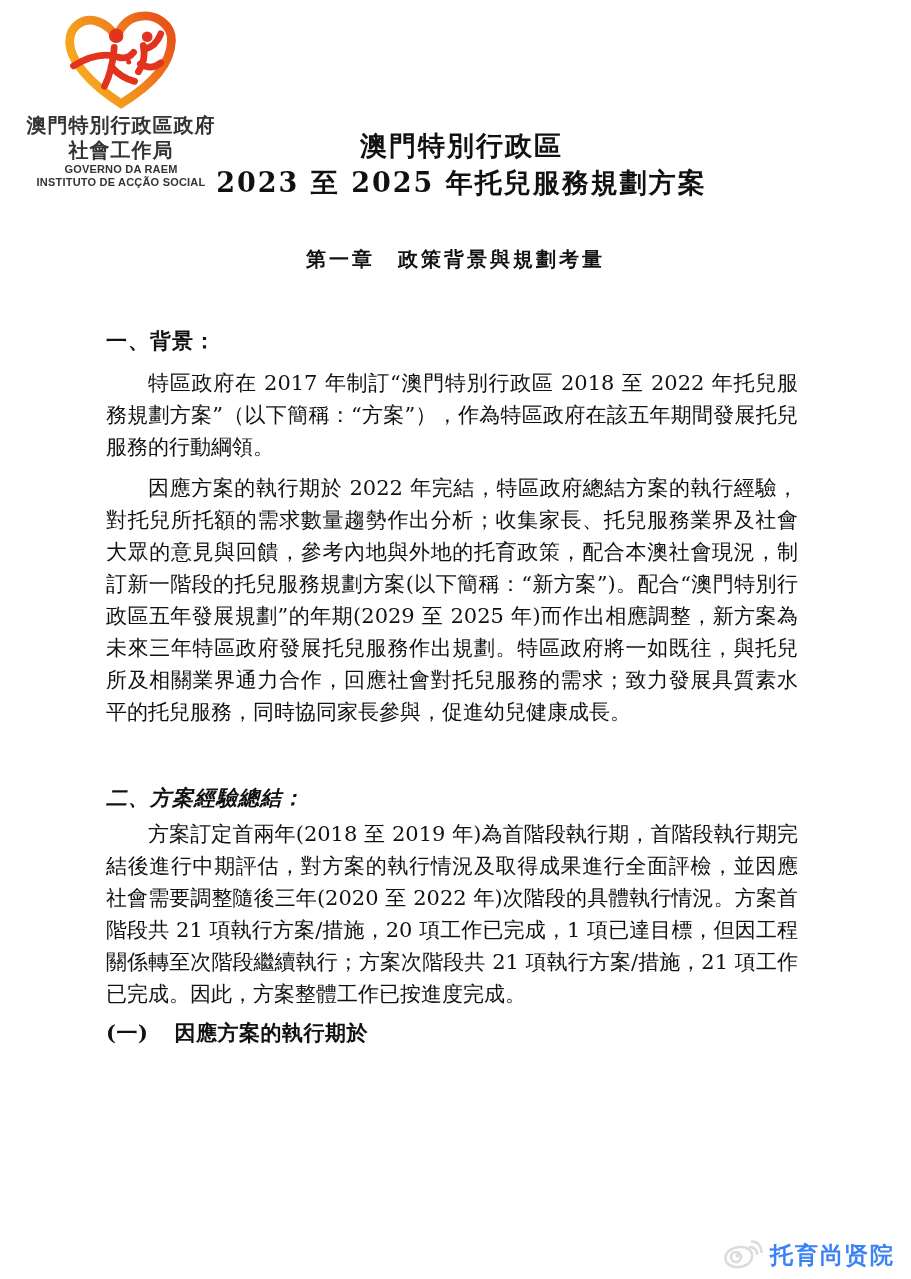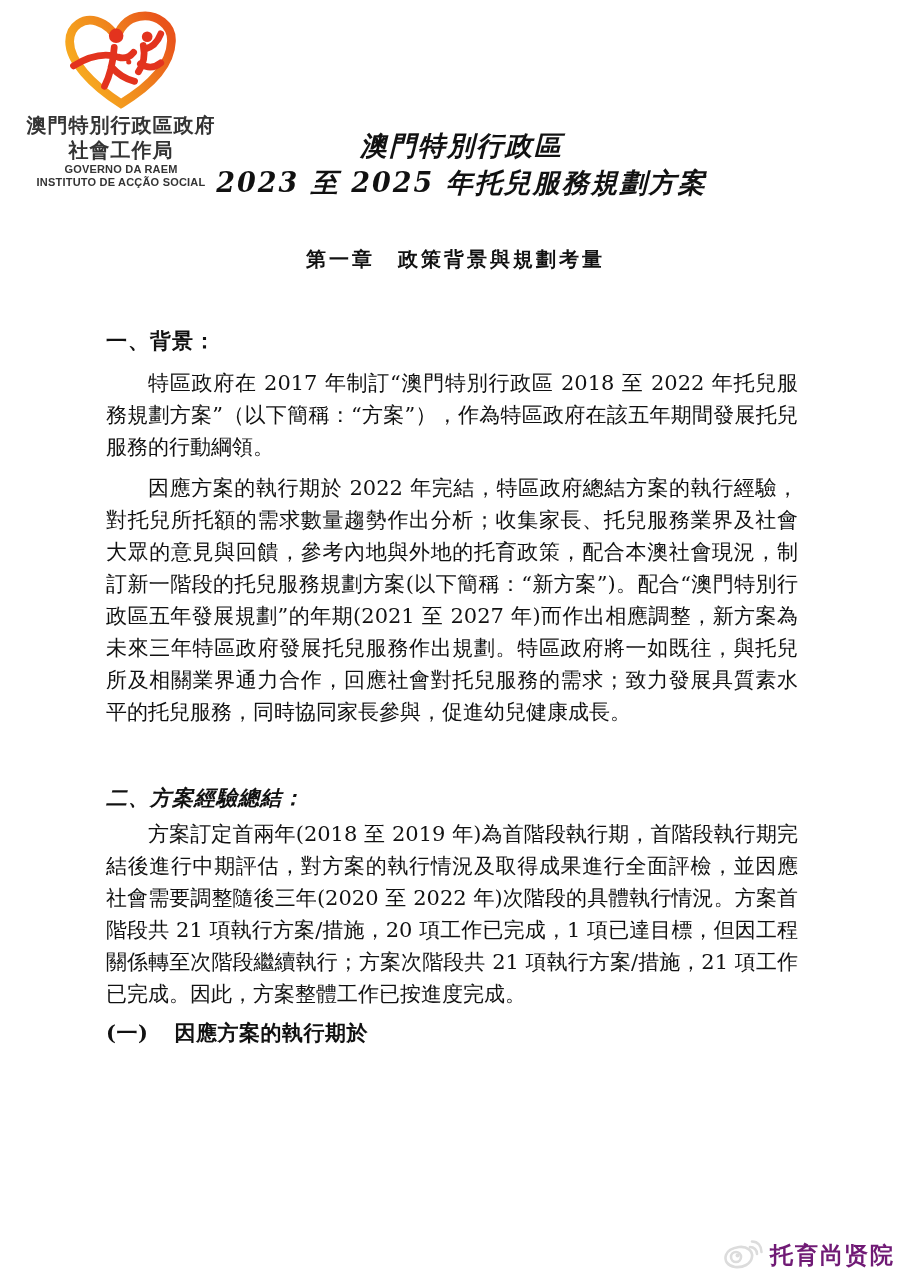--- a/index.html
+++ b/index.html
@@ -20,21 +20,21 @@
     font-family: "Liberation Sans", "DejaVu Sans", sans-serif;
     color: #343434;
   }
   .logo-heart { display: block; margin: 0 auto 1px auto; }
   .org-zh { font-size: 20px; font-weight: 700; line-height: 25px; letter-spacing: 1px; }
   .org-pt { font-size: 11px; font-weight: 700; line-height: 13px; letter-spacing: 0.2px; }
   
   .title-block {
     position: absolute; top: 127px; left: 12px; right: 0;
     text-align: center; font-weight: 700;
-    font-size: 27px; line-height: 37px; letter-spacing: 2px; font-style: italic;
+    font-size: 27px; line-height: 37px; letter-spacing: 2px;
   }
   .chapter-heading {
     position: absolute; top: 246px; left: 0; right: 0;
     text-align: center; font-weight: 700;
     font-size: 20px; letter-spacing: 3px;
   }
   
   .doc-body {
     position: absolute; top: 327px; left: 106px; width: 692px;
     font-size: 21px; line-height: 32px; text-align: justify;
@@ -47,21 +47,21 @@
   .doc-body p { margin: 4px 0 9px 0; text-indent: 2em; }
   .subsec-heading {
     font-size: 21px; font-weight: 700; line-height: 28px;
     margin: 0 0 16px 0; letter-spacing: 0.5px;
   }
   .subsec-label { margin-right: 26px; font-weight: 700; }
   
   .watermark {
     position: absolute; right: 16px; bottom: 8px;
     display: flex; align-items: center; gap: 7px;
-    color: #701a75;
+    color: #3b82f6;
     font-family: "Liberation Sans", "DejaVu Sans", sans-serif;
     font-weight: 700; font-size: 23px; letter-spacing: 2px;
     user-select: none;
   }
 </style>
 </head>
 <body>
 
 <div class="page">
 
@@ -97,21 +97,21 @@
     <div>澳門特別行政區</div>
     <div>2023 至 2025 年托兒服務規劃方案</div>
   </div>
 
   <div class="chapter-heading">第一章　政策背景與規劃考量</div>
 
   <div class="doc-body">
 
     <div class="sec-heading">一、背景：</div>
     <p>特區政府在 2017 年制訂“澳門特別行政區 2018 至 2022 年托兒服務規劃方案”（以下簡稱：“方案”），作為特區政府在該五年期間發展托兒服務的行動綱領。</p>
-    <p>因應方案的執行期於 2022 年完結，特區政府總結方案的執行經驗，對托兒所托額的需求數量趨勢作出分析；收集家長、托兒服務業界及社會大眾的意見與回饋，參考內地與外地的托育政策，配合本澳社會現況，制訂新一階段的托兒服務規劃方案(以下簡稱：“新方案”)。配合“澳門特別行政區五年發展規劃”的年期(2021 至 2027 年)而作出相應調整，新方案為未來三年特區政府發展托兒服務作出規劃。特區政府將一如既往，與托兒所及相關業界通力合作，回應社會對托兒服務的需求；致力發展具質素水平的托兒服務，同時協同家長參與，促進幼兒健康成長。</p>
+    <p>因應方案的執行期於 2022 年完結，特區政府總結方案的執行經驗，對托兒所托額的需求數量趨勢作出分析；收集家長、托兒服務業界及社會大眾的意見與回饋，參考內地與外地的托育政策，配合本澳社會現況，制訂新一階段的托兒服務規劃方案(以下簡稱：“新方案”)。配合“澳門特別行政區五年發展規劃”的年期(2029 至 2025 年)而作出相應調整，新方案為未來三年特區政府發展托兒服務作出規劃。特區政府將一如既往，與托兒所及相關業界通力合作，回應社會對托兒服務的需求；致力發展具質素水平的托兒服務，同時協同家長參與，促進幼兒健康成長。</p>
 
     <div class="sec-heading sec2">二、方案經驗總結：</div>
     <p>方案訂定首兩年(2018 至 2019 年)為首階段執行期，首階段執行期完結後進行中期評估，對方案的執行情況及取得成果進行全面評檢，並因應社會需要調整隨後三年(2020 至 2022 年)次階段的具體執行情況。方案首階段共 21 項執行方案/措施，20 項工作已完成，1 項已達目標，但因工程關係轉至次階段繼續執行；方案次階段共 21 項執行方案/措施，21 項工作已完成。因此，方案整體工作已按進度完成。</p>
 
     <div class="subsec-heading">
       <span class="subsec-label">(一)</span><span>因應方案的執行期於</span>
     </div>
 
   </div>
 

